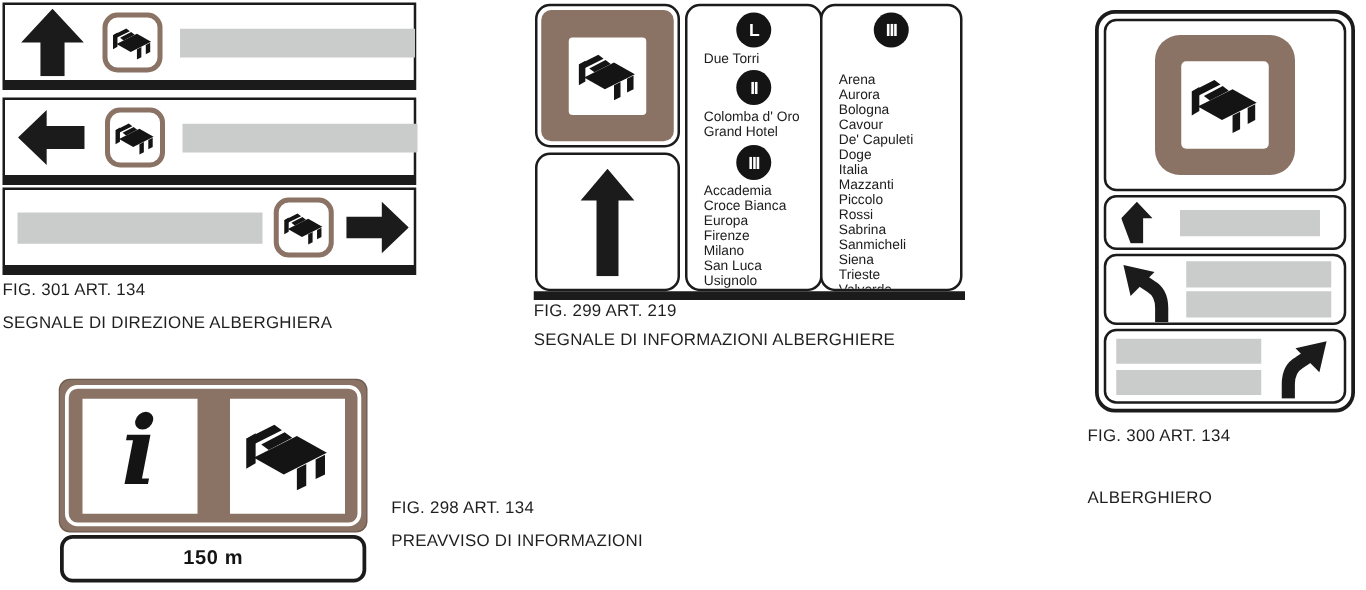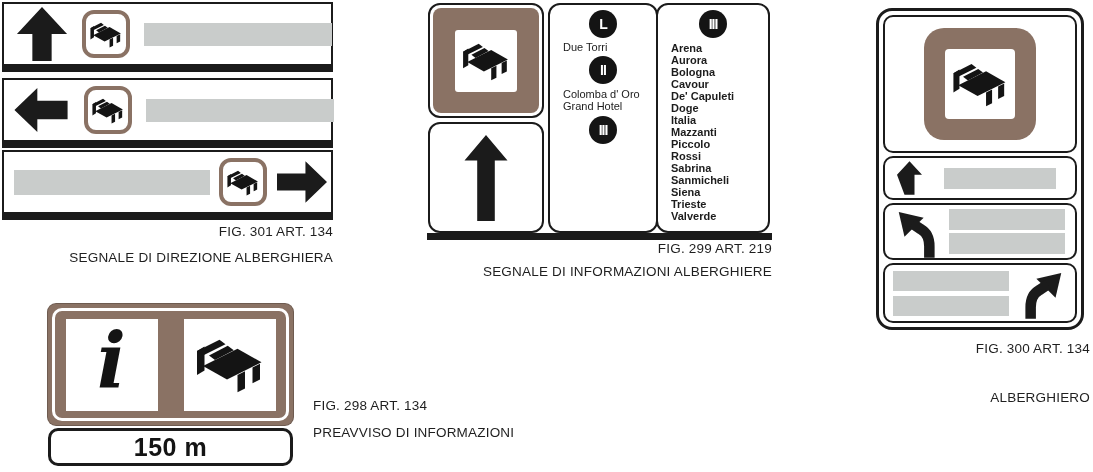--- a/index.html
+++ b/index.html
@@ -9,21 +9,21 @@
   
   .dirpanel{position:absolute;left:2px;width:331px;height:70px;background:#fff;
             border:2px solid #1b1b1b;border-bottom-width:8px;box-sizing:border-box;
             display:flex;align-items:center;}
   .bed-badge{width:48px;height:48px;border:4px solid #8a7264;border-radius:12px;background:#fff;
              box-sizing:border-box;display:flex;align-items:center;justify-content:center;flex:none;}
   .bar{background:#c9cccb;flex:none;}
 
   
   .cap{position:absolute;font-size:13.5px;letter-spacing:.2px;white-space:nowrap;color:#1f1f1f;}
-  .cap-center{text-align:right;}
+  .cap-center{text-align:left;}
 
   
   .bedpanel{position:absolute;left:428px;top:3px;width:116px;height:115px;border:2px solid #1b1b1b;
             border-radius:12px;background:#fff;box-sizing:border-box;padding:3px;}
   .brownfill{width:100%;height:100%;background:#8a7264;border-radius:8px;
              display:flex;align-items:center;justify-content:center;}
   .whitesq{background:#fff;border-radius:3px;display:flex;align-items:center;justify-content:center;}
   .arrowpanel{position:absolute;left:428px;top:122px;width:116px;height:111px;border:2px solid #1b1b1b;
               border-radius:12px;background:#fff;box-sizing:border-box;
               display:flex;align-items:center;justify-content:center;}
@@ -53,21 +53,21 @@
   .sign298{position:absolute;left:48px;top:304px;width:245px;height:121px;background:#8a7264;
            border-radius:8px;box-shadow:0 0 0 1px #6e5b50;
            display:flex;align-items:center;justify-content:center;gap:26px;}
   .sign298 .inneroutline{position:absolute;inset:4px;border:3px solid #fff;border-radius:10px;pointer-events:none;}
   .picto-sq{width:92px;height:92px;background:#fff;display:flex;align-items:center;justify-content:center;}
   .info-i{font-family:"DejaVu Serif",serif;font-style:italic;font-weight:bold;font-size:76px;
           line-height:70px;color:#141414;transform:translateY(-4px);}
   .distpanel{position:absolute;left:48px;top:428px;width:245px;height:38px;background:#fff;
              border:3px solid #1b1b1b;border-radius:10px;box-sizing:border-box;
              display:flex;align-items:center;justify-content:center;
-             font-weight:bold;font-size:25px;letter-spacing:.5px;color:#141414;}
+             font-weight:bold;font-size:16px;letter-spacing:.5px;color:#141414;}
   svg{display:block;}
 </style>
 </head>
 <body>
 
 <div class="canvas">
 
   <div class="dirpanel" style="top:2px;">
     <span style="margin-left:12px;flex:none;">
       <svg width="52" height="54" viewBox="0 0 52 56">
@@ -155,25 +155,34 @@
     <div class="clscircle">L</div>
     <div class="hblock" style="margin-top:3px;">
       <div>Due Torri</div>
     </div>
     <div class="clscircle" style="margin-top:3px;">II</div>
     <div class="hblock" style="margin-top:4px;">
       <div>Colomba d' Oro</div>
       <div>Grand Hotel</div>
     </div>
     <div class="clscircle" style="margin-top:4px;">III</div>
+    <div class="hblock" style="margin-top:3px;">
+      <div>Accademia</div>
+      <div>Croce Bianca</div>
+      <div>Europa</div>
+      <div>Firenze</div>
+      <div>Milano</div>
+      <div>San Luca</div>
+      <div>Usignolo</div>
+    </div>
   </div>
 
   <div class="listpanel lp-b">
     <div class="clscircle">III</div>
-    <div class="hblock" style="margin-top:4px;font-weight:bold;">
+    <div class="hblock" style="margin-top:20px;">
       <div>Arena</div>
       <div>Aurora</div>
       <div>Bologna</div>
       <div>Cavour</div>
       <div>De' Capuleti</div>
       <div>Doge</div>
       <div>Italia</div>
       <div>Mazzanti</div>
       <div>Piccolo</div>
       <div>Rossi</div>

